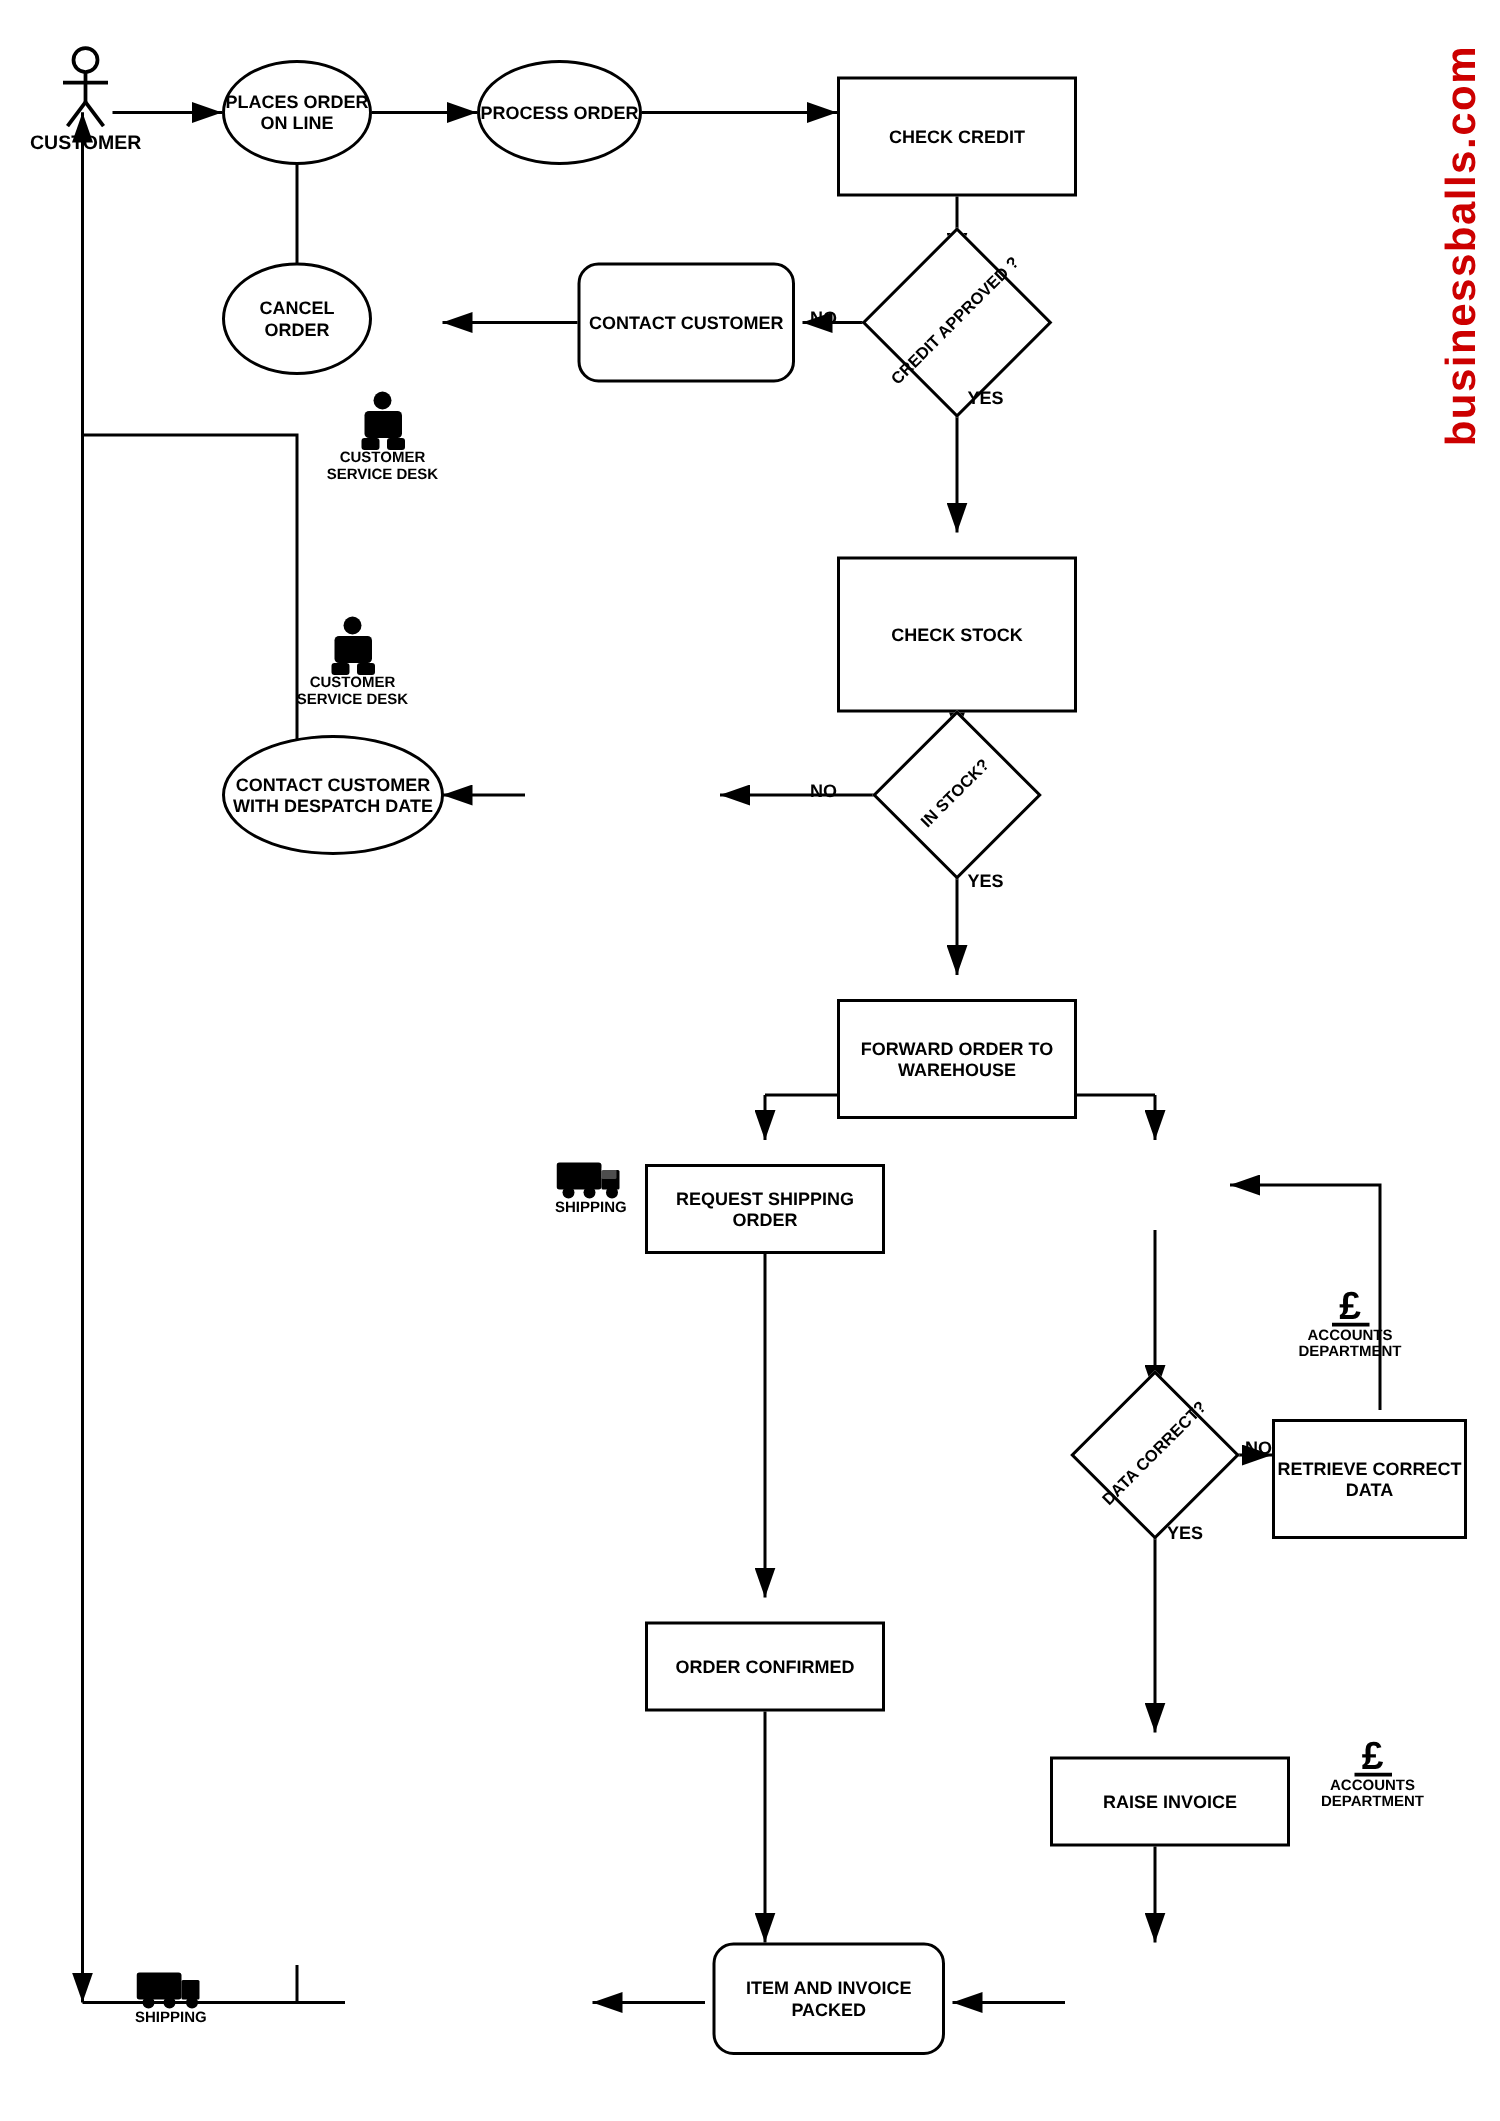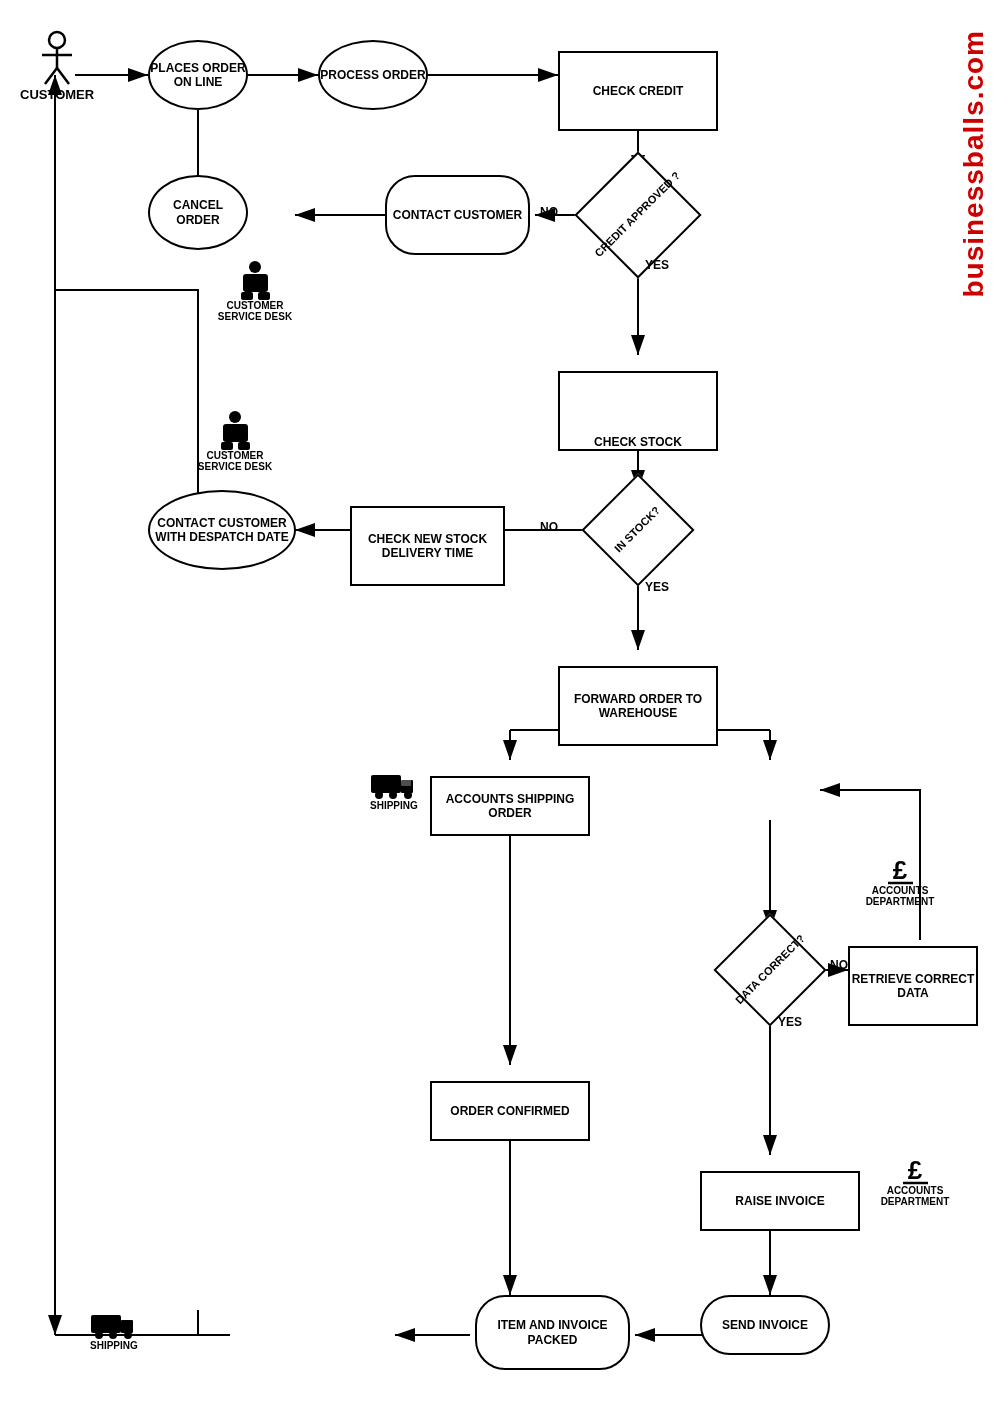--- a/index.html
+++ b/index.html
@@ -33,21 +33,21 @@
       background: #fff;
       margin-top: 16px;
     }
     .oval {
       border: 2.5px solid #000;
       border-radius: 50%;
       background: #fff;
     }
     .rounded-rect {
       border: 2.5px solid #000;
-      border-radius: 30px;
+      border-radius: 14px;
       background: #fff;
     }
     .diamond {
       background: #fff;
       transform: rotate(45deg);
     }
     .diamond-text {
       transform: rotate(-45deg);
       font-weight: bold;
       font-size: 11px;
@@ -233,60 +233,57 @@
   <div class="person-icon" style="left:215px; top:260px;">
     <svg width="35" height="40" viewBox="0 0 35 40">
       <circle cx="17" cy="7" r="6" fill="#000"></circle>
       <rect x="5" y="14" width="25" height="18" rx="3" fill="#000"></rect>
       <rect x="3" y="32" width="12" height="8" rx="2" fill="#000"></rect>
       <rect x="20" y="32" width="12" height="8" rx="2" fill="#000"></rect>
     </svg>
     <span style="font-size:10px;font-weight:bold;text-align:center;max-width:80px;">CUSTOMER SERVICE DESK</span>
   </div>
 
-  <div class="node rect" style="left:558px; top:355px; width:160px; height:80px;align-items:flex-end;">
+  <div class="node rect" style="left:558px; top:355px; width:160px; height:104px;">
     <span>CHECK STOCK</span>
   </div>
 
   <div class="diamond-wrapper" style="left:575px; top:490px; width:126px; height:80px;">
     <div class="diamond" style="width:80px;height:80px;border:2.5px solid #000;">
     </div>
     <div class="diamond-text" style="position:absolute;">
       <span>IN STOCK?</span>
     </div>
   </div>
 
   <div class="label-text" style="left:540px; top:520px;">NO</div>
 
   <div class="label-text" style="left:645px; top:580px;">YES</div>
 
-  <div class="node rect" style="left:350px; top:490px; width:155px; height:80px;">
-    <span>CHECK NEW STOCK DELIVERY TIME</span>
-  </div>
 
   <div class="node oval" style="left:148px; top:490px; width:148px; height:80px;">
     <span>CONTACT CUSTOMER WITH DESPATCH DATE</span>
   </div>
 
   <div class="person-icon" style="left:195px; top:410px;">
     <svg width="35" height="40" viewBox="0 0 35 40">
       <circle cx="17" cy="7" r="6" fill="#000"></circle>
       <rect x="5" y="14" width="25" height="18" rx="3" fill="#000"></rect>
       <rect x="3" y="32" width="12" height="8" rx="2" fill="#000"></rect>
       <rect x="20" y="32" width="12" height="8" rx="2" fill="#000"></rect>
     </svg>
     <span style="font-size:10px;font-weight:bold;text-align:center;max-width:80px;">CUSTOMER SERVICE DESK</span>
   </div>
 
   <div class="node rect" style="left:558px; top:650px; width:160px; height:80px;">
     <span>FORWARD ORDER TO WAREHOUSE</span>
   </div>
 
   <div class="node rect" style="left:430px; top:760px; width:160px; height:60px;">
-    <span>ACCOUNTS SHIPPING ORDER</span>
+    <span>REQUEST SHIPPING ORDER</span>
   </div>
 
 
   <div class="truck-icon" style="left:370px; top:770px;">
     <svg width="45" height="30" viewBox="0 0 45 30">
       <rect x="0" y="5" width="30" height="18" rx="2" fill="#000"></rect>
       <rect x="30" y="10" width="12" height="13" rx="1" fill="#000"></rect>
       <circle cx="8" cy="25" r="4" fill="#000"></circle>
       <circle cx="22" cy="25" r="4" fill="#000"></circle>
       <circle cx="37" cy="25" r="4" fill="#000"></circle>
@@ -328,23 +325,20 @@
   </div>
 
   <div class="pound-icon" style="left:870px; top:1155px;">
     <svg width="35" height="30" viewBox="0 0 35 30">
       <text x="17" y="24" text-anchor="middle" font-size="26" font-weight="bold" fill="#000">£</text>
       <line x1="5" y1="28" x2="30" y2="28" stroke="#000" stroke-width="2.5"></line>
     </svg>
     <span style="font-size:10px;font-weight:bold;text-align:center;max-width:90px;">ACCOUNTS DEPARTMENT</span>
   </div>
 
-  <div class="node rounded-rect" style="left:700px; top:1295px; width:130px; height:60px;">
-    <span>SEND INVOICE</span>
-  </div>
 
   <div class="node rounded-rect" style="left:475px; top:1295px; width:155px; height:75px;">
     <span>ITEM AND INVOICE PACKED</span>
   </div>
 
 
   <div class="truck-icon" style="left:90px; top:1310px;">
     <svg width="45" height="30" viewBox="0 0 45 30">
       <rect x="0" y="5" width="30" height="18" rx="2" fill="#000"></rect>
       <rect x="30" y="10" width="12" height="13" rx="1" fill="#000"></rect>

